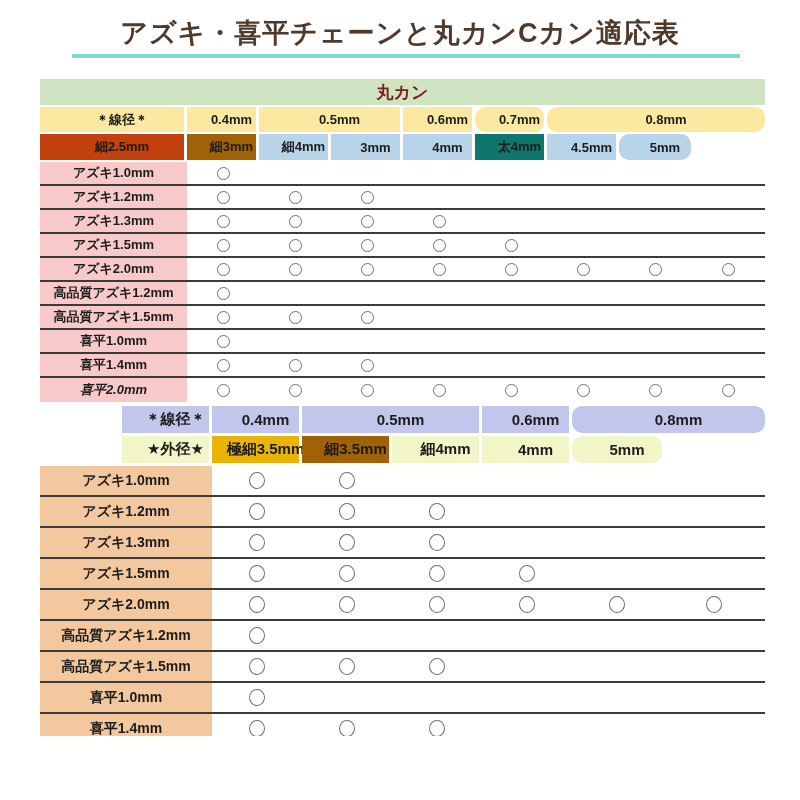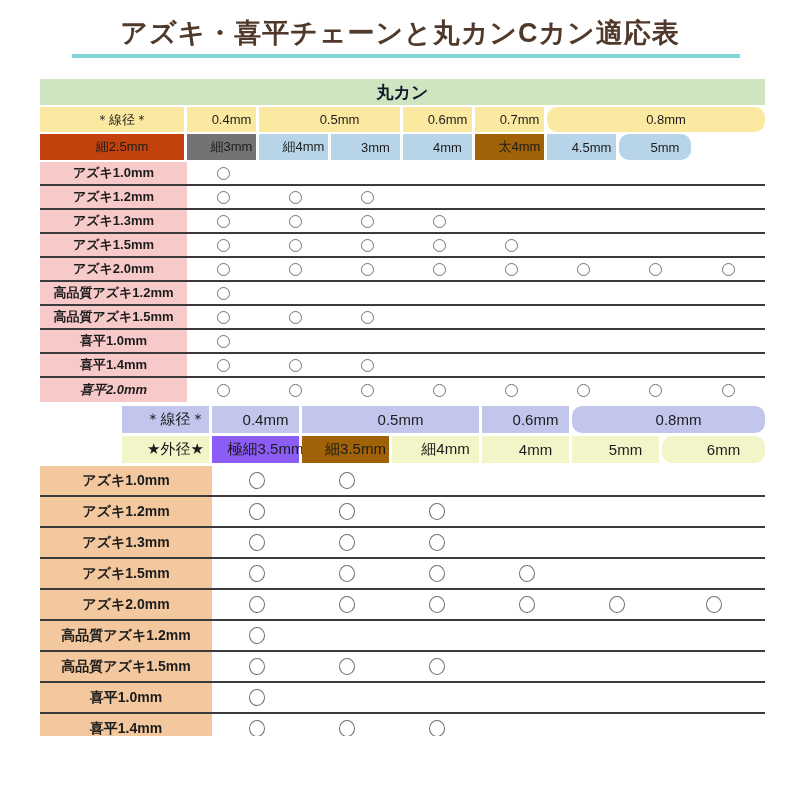--- a/index.html
+++ b/index.html
@@ -17,38 +17,38 @@
   .title-underline {
     position:absolute; top:54px; left:72px; width:668px; height:4px;
     background:var(--underline-color);
   }
   .tbl { position:absolute; left:40px; width:725px; }
   #t1 { top:79px; }
   #t2 { top:406px; }
 
   .bar {
     display:flex; align-items:center; justify-content:center;
-    font-weight:bold; font-size:17px; color:#0f172a;
+    font-weight:bold; font-size:17px; color:#7f1d1d;
   }
   #t1-bar { height:26px; background:var(--t1-header-bg); margin-bottom:2px; }
   #t2-bar { height:26px; background:var(--t2-header-bg); margin-left:82px; margin-bottom:3px; }
 
   .grid { display:grid; }
   .t1grid  { grid-template-columns:147px repeat(7,72px) 74px; }
   .t2hgrid { grid-template-columns:82px 90px 90px 90px 90px 90px 90px 103px; }
   .t2bgrid { grid-template-columns:172px 90px 90px 90px 90px 90px 103px; }
 
   #t1-wire  { height:25px; margin-bottom:2px; }
   #t1-outer { height:26px; margin-bottom:2px; }
   #t2-wire  { height:27px; margin-bottom:3px; }
   #t2-outer { height:27px; margin-bottom:3px; }
 
   .hc {
     display:flex; align-items:center; justify-content:center;
-    font-weight:normal; font-size:13px;
+    font-weight:bold; font-size:13px;
     border-right:3px solid #ffffff; box-sizing:border-box;
     white-space:nowrap;
     padding-left:20px;
   }
   .hc:last-child { border-right:none;border-radius:10px; }
   .t2c { font-size:15px; }
   .spacer { background:transparent !important; border-right:3px solid #ffffff; }
 
   .row { box-sizing:border-box; border-bottom:2px solid var(--line-color); }
   .row:last-child { border-bottom:none;font-style:italic; }
@@ -78,30 +78,30 @@
   <div class="title">アズキ・喜平チェーンと丸カンCカン適応表</div>
   <div class="title-underline"></div>
 
   <div class="tbl" id="t1">
     <div class="bar" id="t1-bar">丸カン</div>
     <div class="grid t1grid" id="t1-wire">
         <div class="hc" style="background: rgb(252, 233, 161);">＊線径＊</div>
         <div class="hc" style="background: rgb(252, 233, 161);">0.4mm</div>
         <div class="hc" style="background: rgb(252, 233, 161); grid-column: span 2;">0.5mm</div>
         <div class="hc" style="background: rgb(252, 233, 161);">0.6mm</div>
-        <div class="hc" style="background: rgb(252, 233, 161);">0.7mm</div>
+        <div class="hc" style="background: rgb(252, 233, 161); border-radius: 11px;">0.7mm</div>
         <div class="hc" style="background: rgb(252, 233, 161); grid-column: span 3;">0.8mm</div>
       </div>
     <div class="grid t1grid" id="t1-outer">
         <div class="hc" style="background: #c2410c;">細2.5mm</div>
-        <div class="hc" style="background: #737373;">細3mm</div>
+        <div class="hc" style="background: #a16207;">細3mm</div>
         <div class="hc" style="background: rgb(183, 212, 233);">細4mm</div>
         <div class="hc" style="background: rgb(183, 212, 233);">3mm</div>
         <div class="hc" style="background: rgb(183, 212, 233);">4mm</div>
-        <div class="hc" style="background: #a16207;">太4mm</div>
+        <div class="hc" style="background: #0f766e;">太4mm</div>
         <div class="hc" style="background: rgb(183, 212, 233);">4.5mm</div>
         <div class="hc" style="background: rgb(183, 212, 233);">5mm</div>
       </div>
     <div id="t1-body">
         <div class="row grid t1grid-body" style="grid-template-columns: 147px repeat(7, 72px) 74px;">
           <div class="lbl">アズキ1.0mm</div>
           <div class="cell">
             <span class="mark"></span>
           </div>
           <div class="cell"></div>
@@ -291,26 +291,25 @@
         <div class="hc spacer"></div>
         <div class="hc t2c" style="background: rgb(194, 198, 236);">＊線径＊</div>
         <div class="hc t2c" style="background: rgb(194, 198, 236);">0.4mm</div>
         <div class="hc t2c" style="background: rgb(194, 198, 236); grid-column: span 2;">0.5mm</div>
         <div class="hc t2c" style="background: rgb(194, 198, 236);">0.6mm</div>
         <div class="hc t2c" style="background: rgb(194, 198, 236); grid-column: span 2;">0.8mm</div>
       </div>
     <div class="grid t2hgrid" id="t2-outer">
         <div class="hc spacer"></div>
         <div class="hc t2c" style="background: rgb(242, 245, 199);">★外径★</div>
-        <div class="hc t2c" style="background: #8b5cf6;">極細3.5mm</div>
+        <div class="hc t2c" style="background: #eab308;">極細3.5mm</div>
         <div class="hc t2c" style="background: #a16207;">細3.5mm</div>
         <div class="hc t2c" style="background: rgb(242, 245, 199);">細4mm</div>
         <div class="hc t2c" style="background: rgb(242, 245, 199);">4mm</div>
         <div class="hc t2c" style="background: rgb(242, 245, 199);">5mm</div>
-        <div class="hc t2c" style="background: rgb(242, 245, 199);">6mm</div>
       </div>
     <div id="t2-body">
         <div class="row grid t2bgrid">
           <div class="lbl">アズキ1.0mm</div>
           <div class="cell">
             <span class="mark"></span>
           </div>
           <div class="cell">
             <span class="mark"></span>
           </div>

